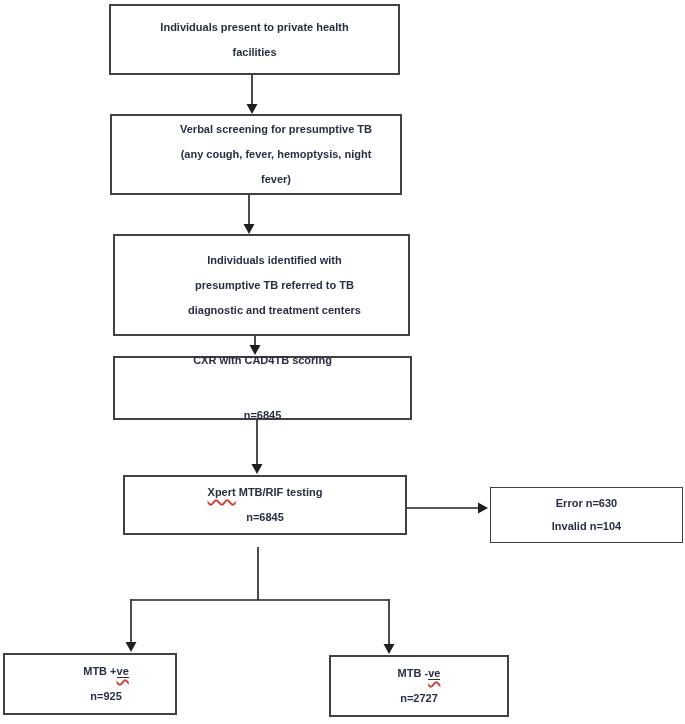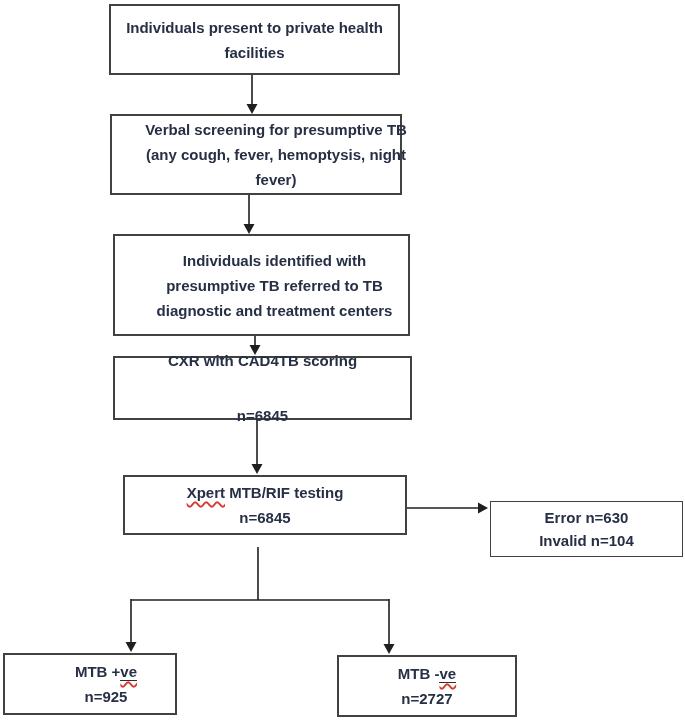--- a/index.html
+++ b/index.html
@@ -19,21 +19,21 @@
     position: absolute;
     box-sizing: border-box;
     border: 2px solid #414141;
     background: #ffffff;
     display: flex;
     flex-direction: column;
     align-items: center;
     justify-content: center;
     text-align: center;
     color: #272f45;
-    font-size: 15px;
+    font-size: 11px;
     font-weight: 700;
     line-height: 25px;
     z-index: 2;
   }
   .flow-box.thin-border { border-width: 1.5px; }
   .t-line { white-space: nowrap; }
   .misspelled {
     text-decoration: underline wavy #d63a2c 1.5px;
     text-underline-offset: 3px;
   }
@@ -106,28 +106,28 @@
   <div class="flow-box" style="left:113px; top:356px; width:299px; height:64px;gap:30px;">
     <div class="t-line">CXR with CAD4TB scoring</div>
     <div class="t-line">n=6845</div>
   </div>
 
   <div class="flow-box" style="left:123px; top:475px; width:284px; height:60px;">
     <div class="t-line"><span class="misspelled">Xpert</span><span> MTB/RIF testing</span></div>
     <div class="t-line">n=6845</div>
   </div>
 
-  <div class="flow-box thin-border" style="left:490px; top:487px; width:193px; height:56px; line-height:23px;margin-top:14px;">
+  <div class="flow-box thin-border" style="left:490px; top:487px; width:193px; height:56px; line-height:23px;">
     <div class="t-line">Error n=630</div>
     <div class="t-line">Invalid n=104</div>
   </div>
 
   <div class="flow-box" style="left:3px; top:653px; width:174px; height:62px;padding-left:32px;">
     <div class="t-line"><span>MTB +</span><span class="misspelled also-underlined">ve</span></div>
     <div class="t-line">n=925</div>
   </div>
 
-  <div class="flow-box" style="left:337px; top:655px; width:180px; height:62px;">
+  <div class="flow-box" style="left:329px; top:655px; width:180px; height:62px;">
     <div class="t-line"><span>MTB -</span><span class="misspelled also-underlined">ve</span></div>
     <div class="t-line">n=2727</div>
   </div>
 
 </div>
 
 </body></html>

